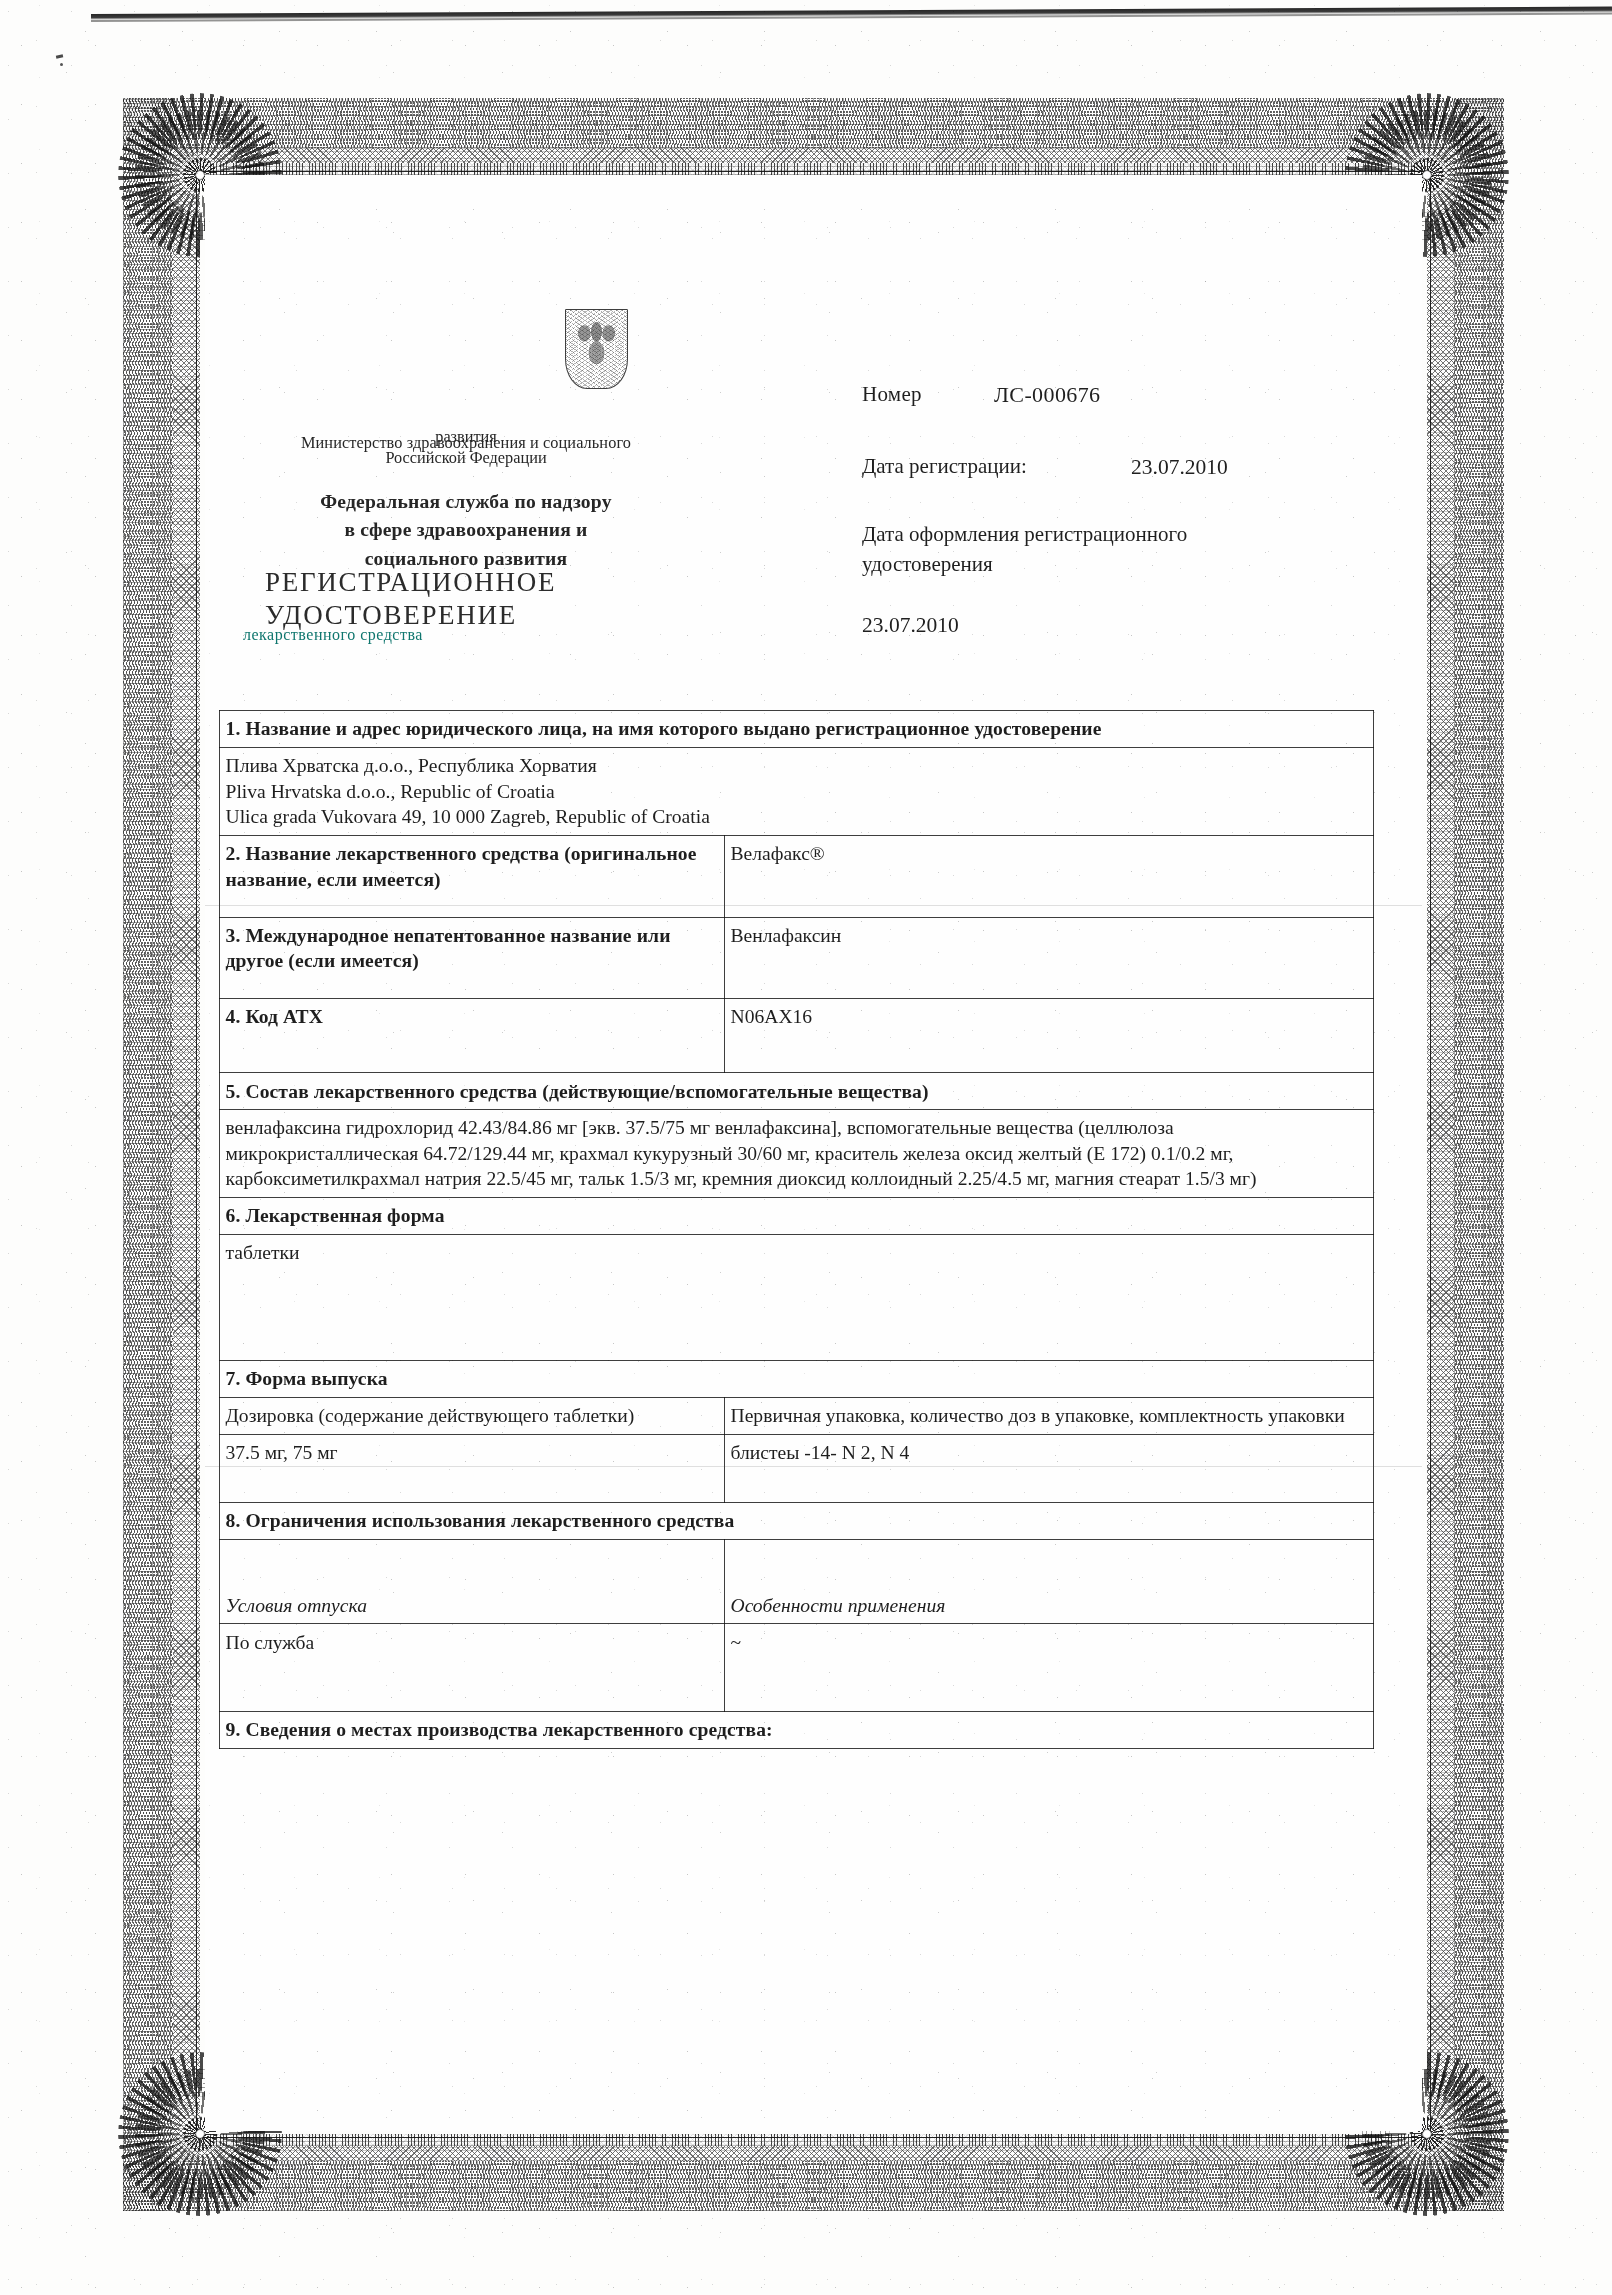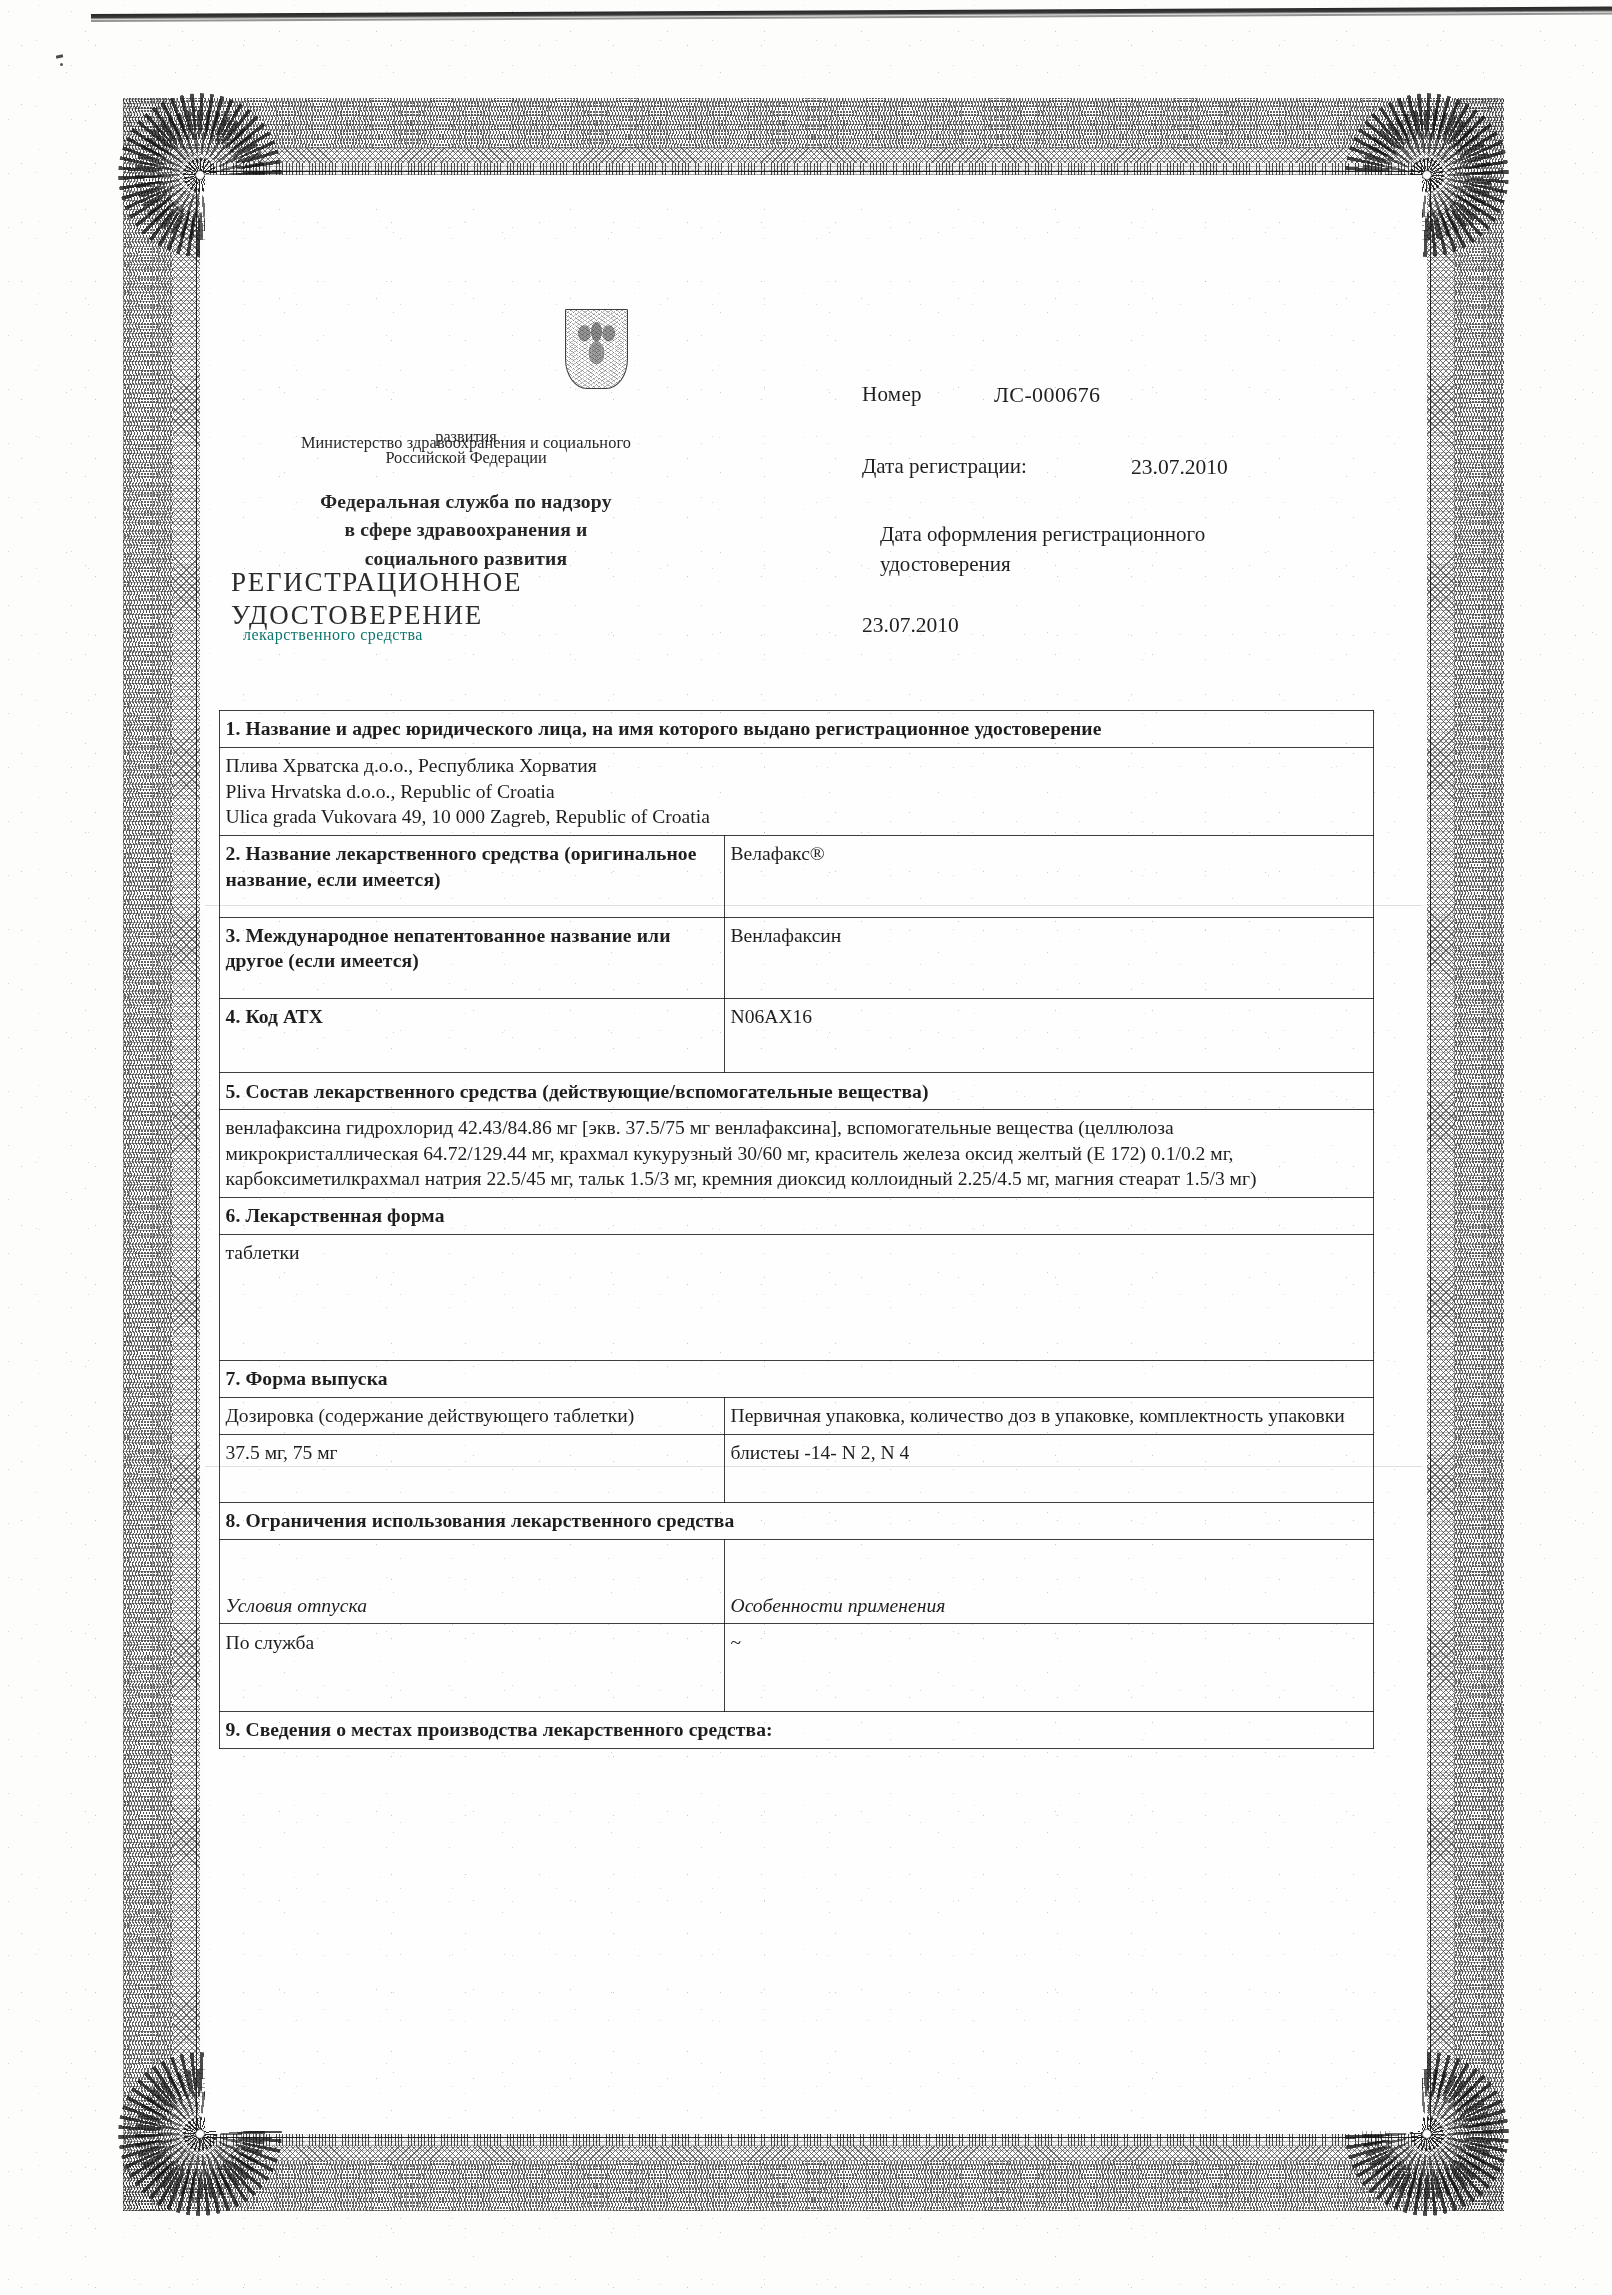--- a/index.html
+++ b/index.html
@@ -309,29 +309,29 @@
         </div>
 
         <div class="hdr-left" id="ministry-line1">Министерство здравоохранения и социального</div>
         <div class="hdr-left" style="top:252px;font-size:16.3px;">развития</div>
         <div class="hdr-left" id="ministry-line3">Российской Федерации</div>
 
         <div class="hdr-left" id="agency-block" style="white-space:pre-line;">Федеральная служба по надзору
 в сфере здравоохранения и
 социального развития</div>
 
-        <div id="cert-title" style="white-space:pre-line;">РЕГИСТРАЦИОННОЕ
+        <div id="cert-title" style="white-space:pre-line;margin-left:34px;">РЕГИСТРАЦИОННОЕ
 УДОСТОВЕРЕНИЕ</div>
         <div id="cert-subtitle">лекарственного средства</div>
 
         <div class="hdr-right" id="lbl-number">Номер</div>
         <div class="hdr-right" id="val-number">ЛС-000676</div>
         <div class="hdr-right" id="lbl-regdate">Дата регистрации:</div>
         <div class="hdr-right" id="val-regdate">23.07.2010</div>
-        <div class="hdr-right" id="lbl-issuedate" style="white-space:pre-line;margin-left:18px;">Дата оформления регистрационного
+        <div class="hdr-right" id="lbl-issuedate" style="white-space:pre-line;">Дата оформления регистрационного
 удостоверения</div>
         <div class="hdr-right" id="val-issuedate">23.07.2010</div>
 
         <table id="reg-table">
           <colgroup>
             <col class="col-left">
               <col class="col-right">
           </colgroup>
           <tbody>
             <tr>

